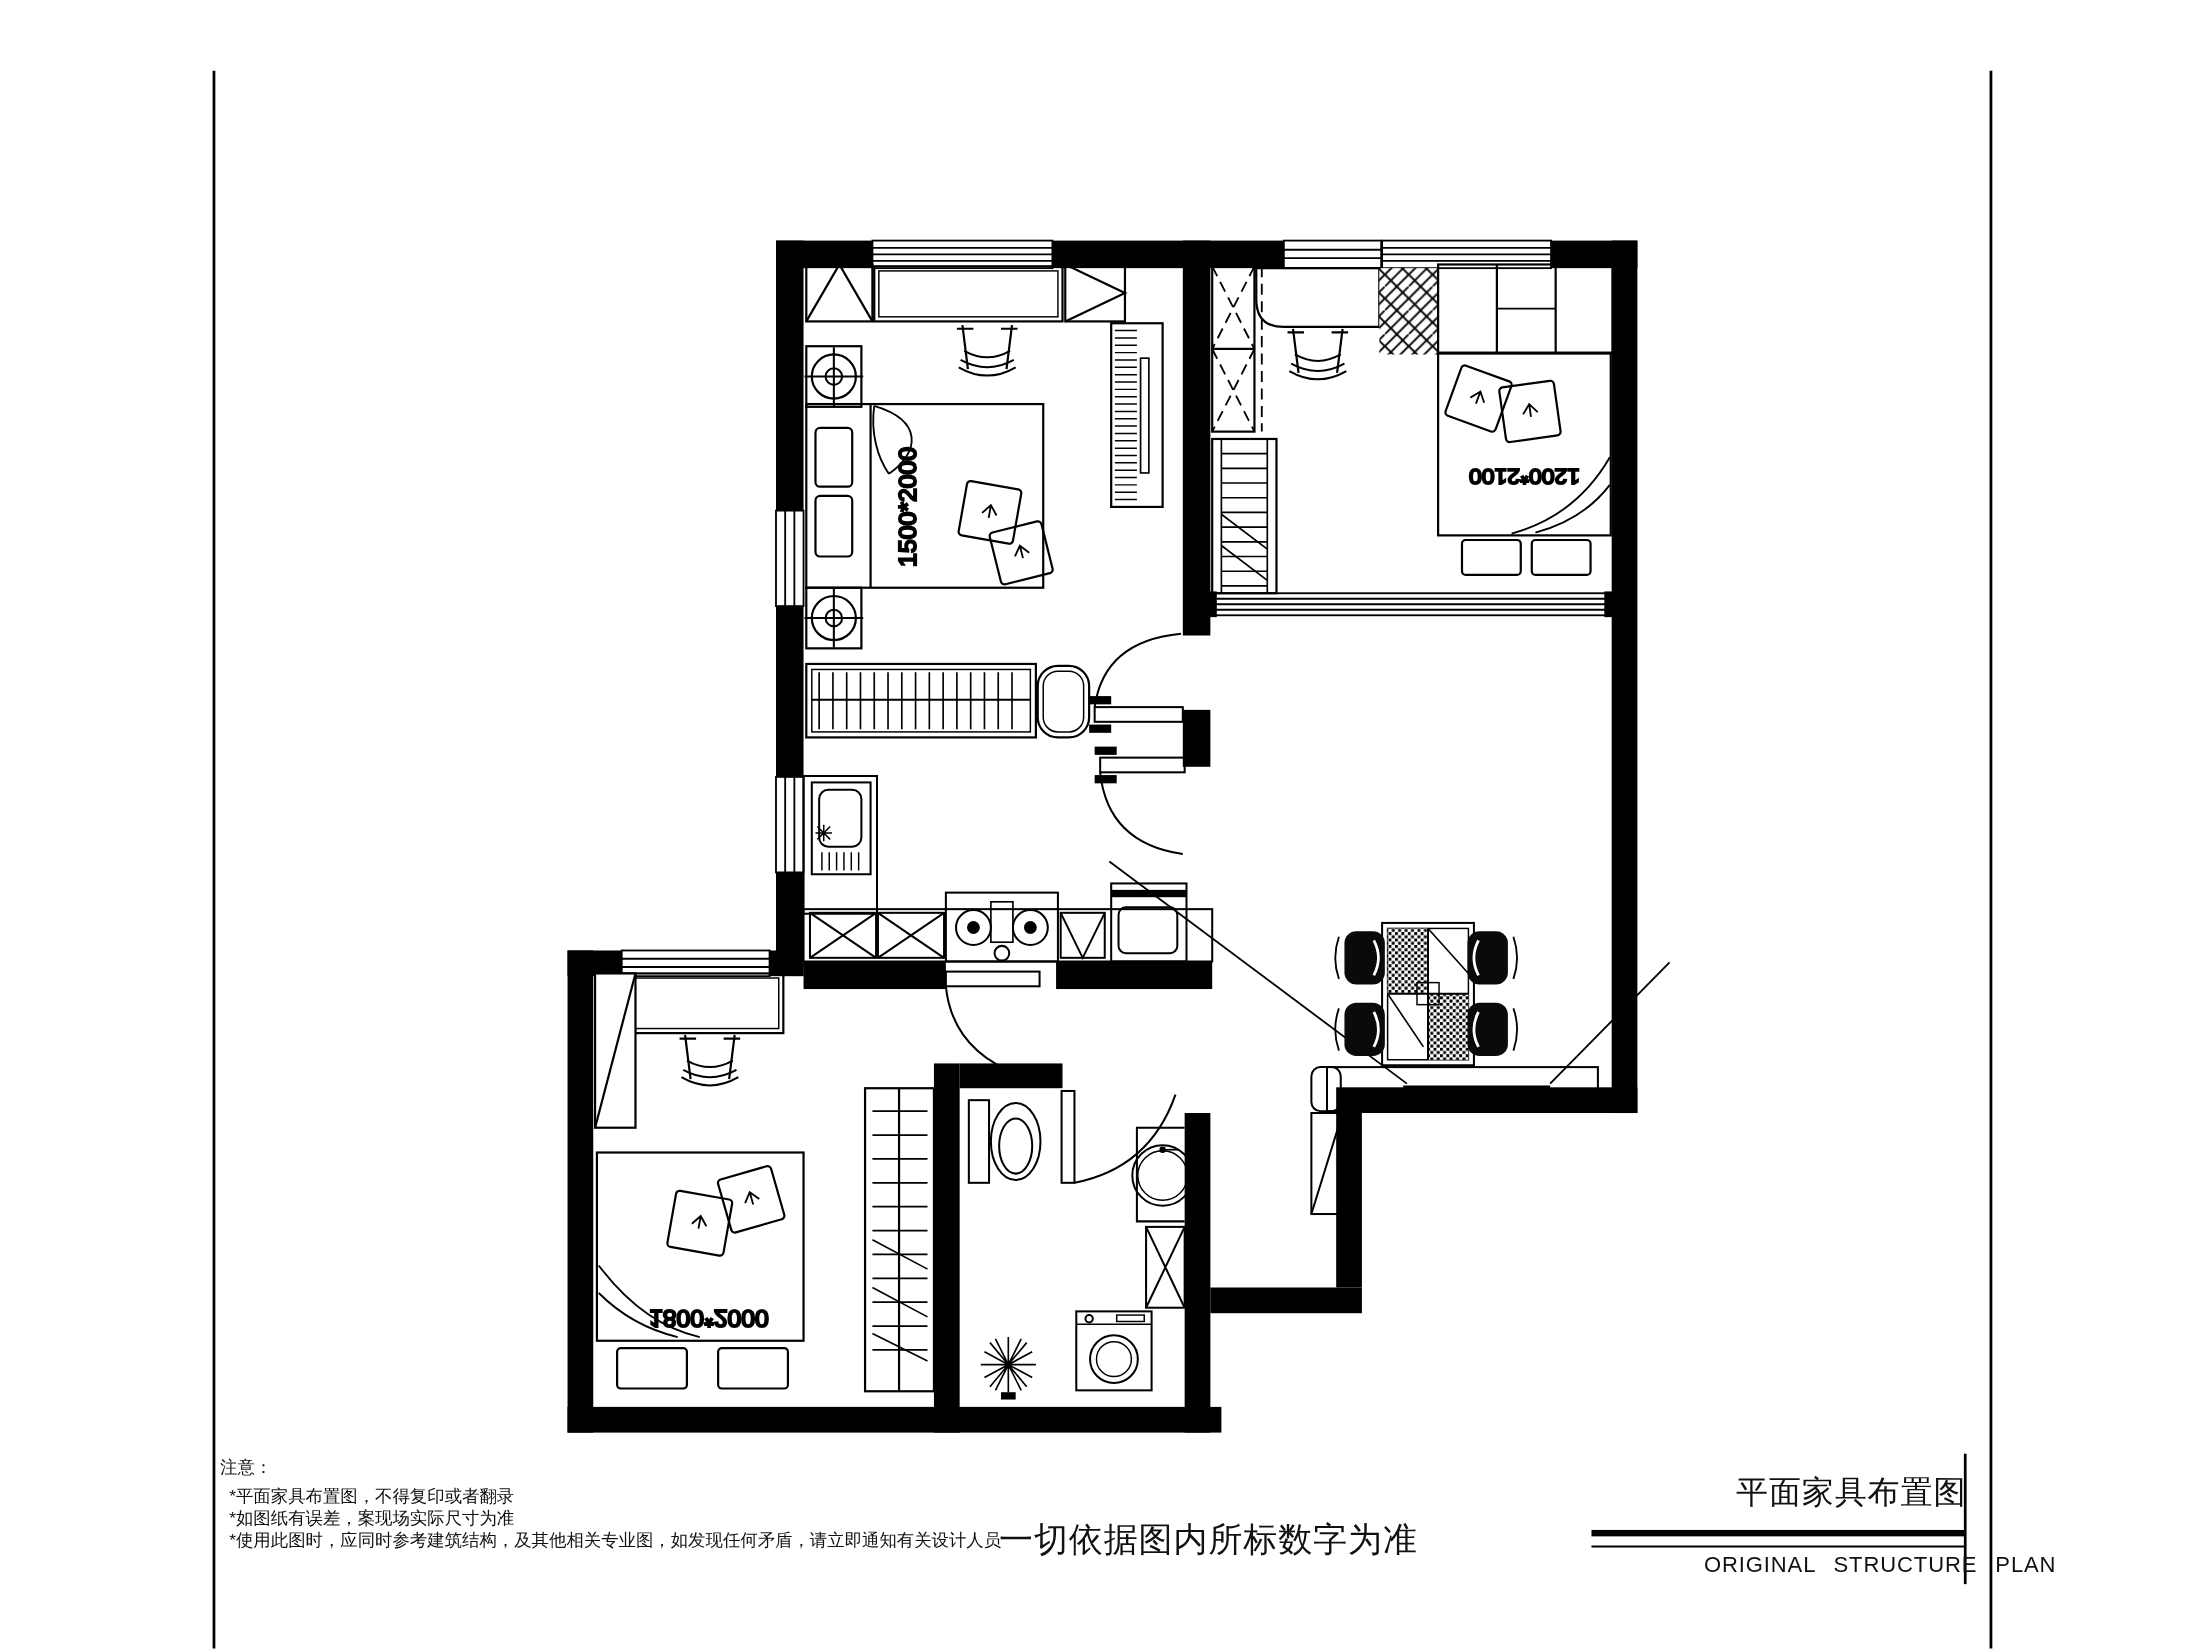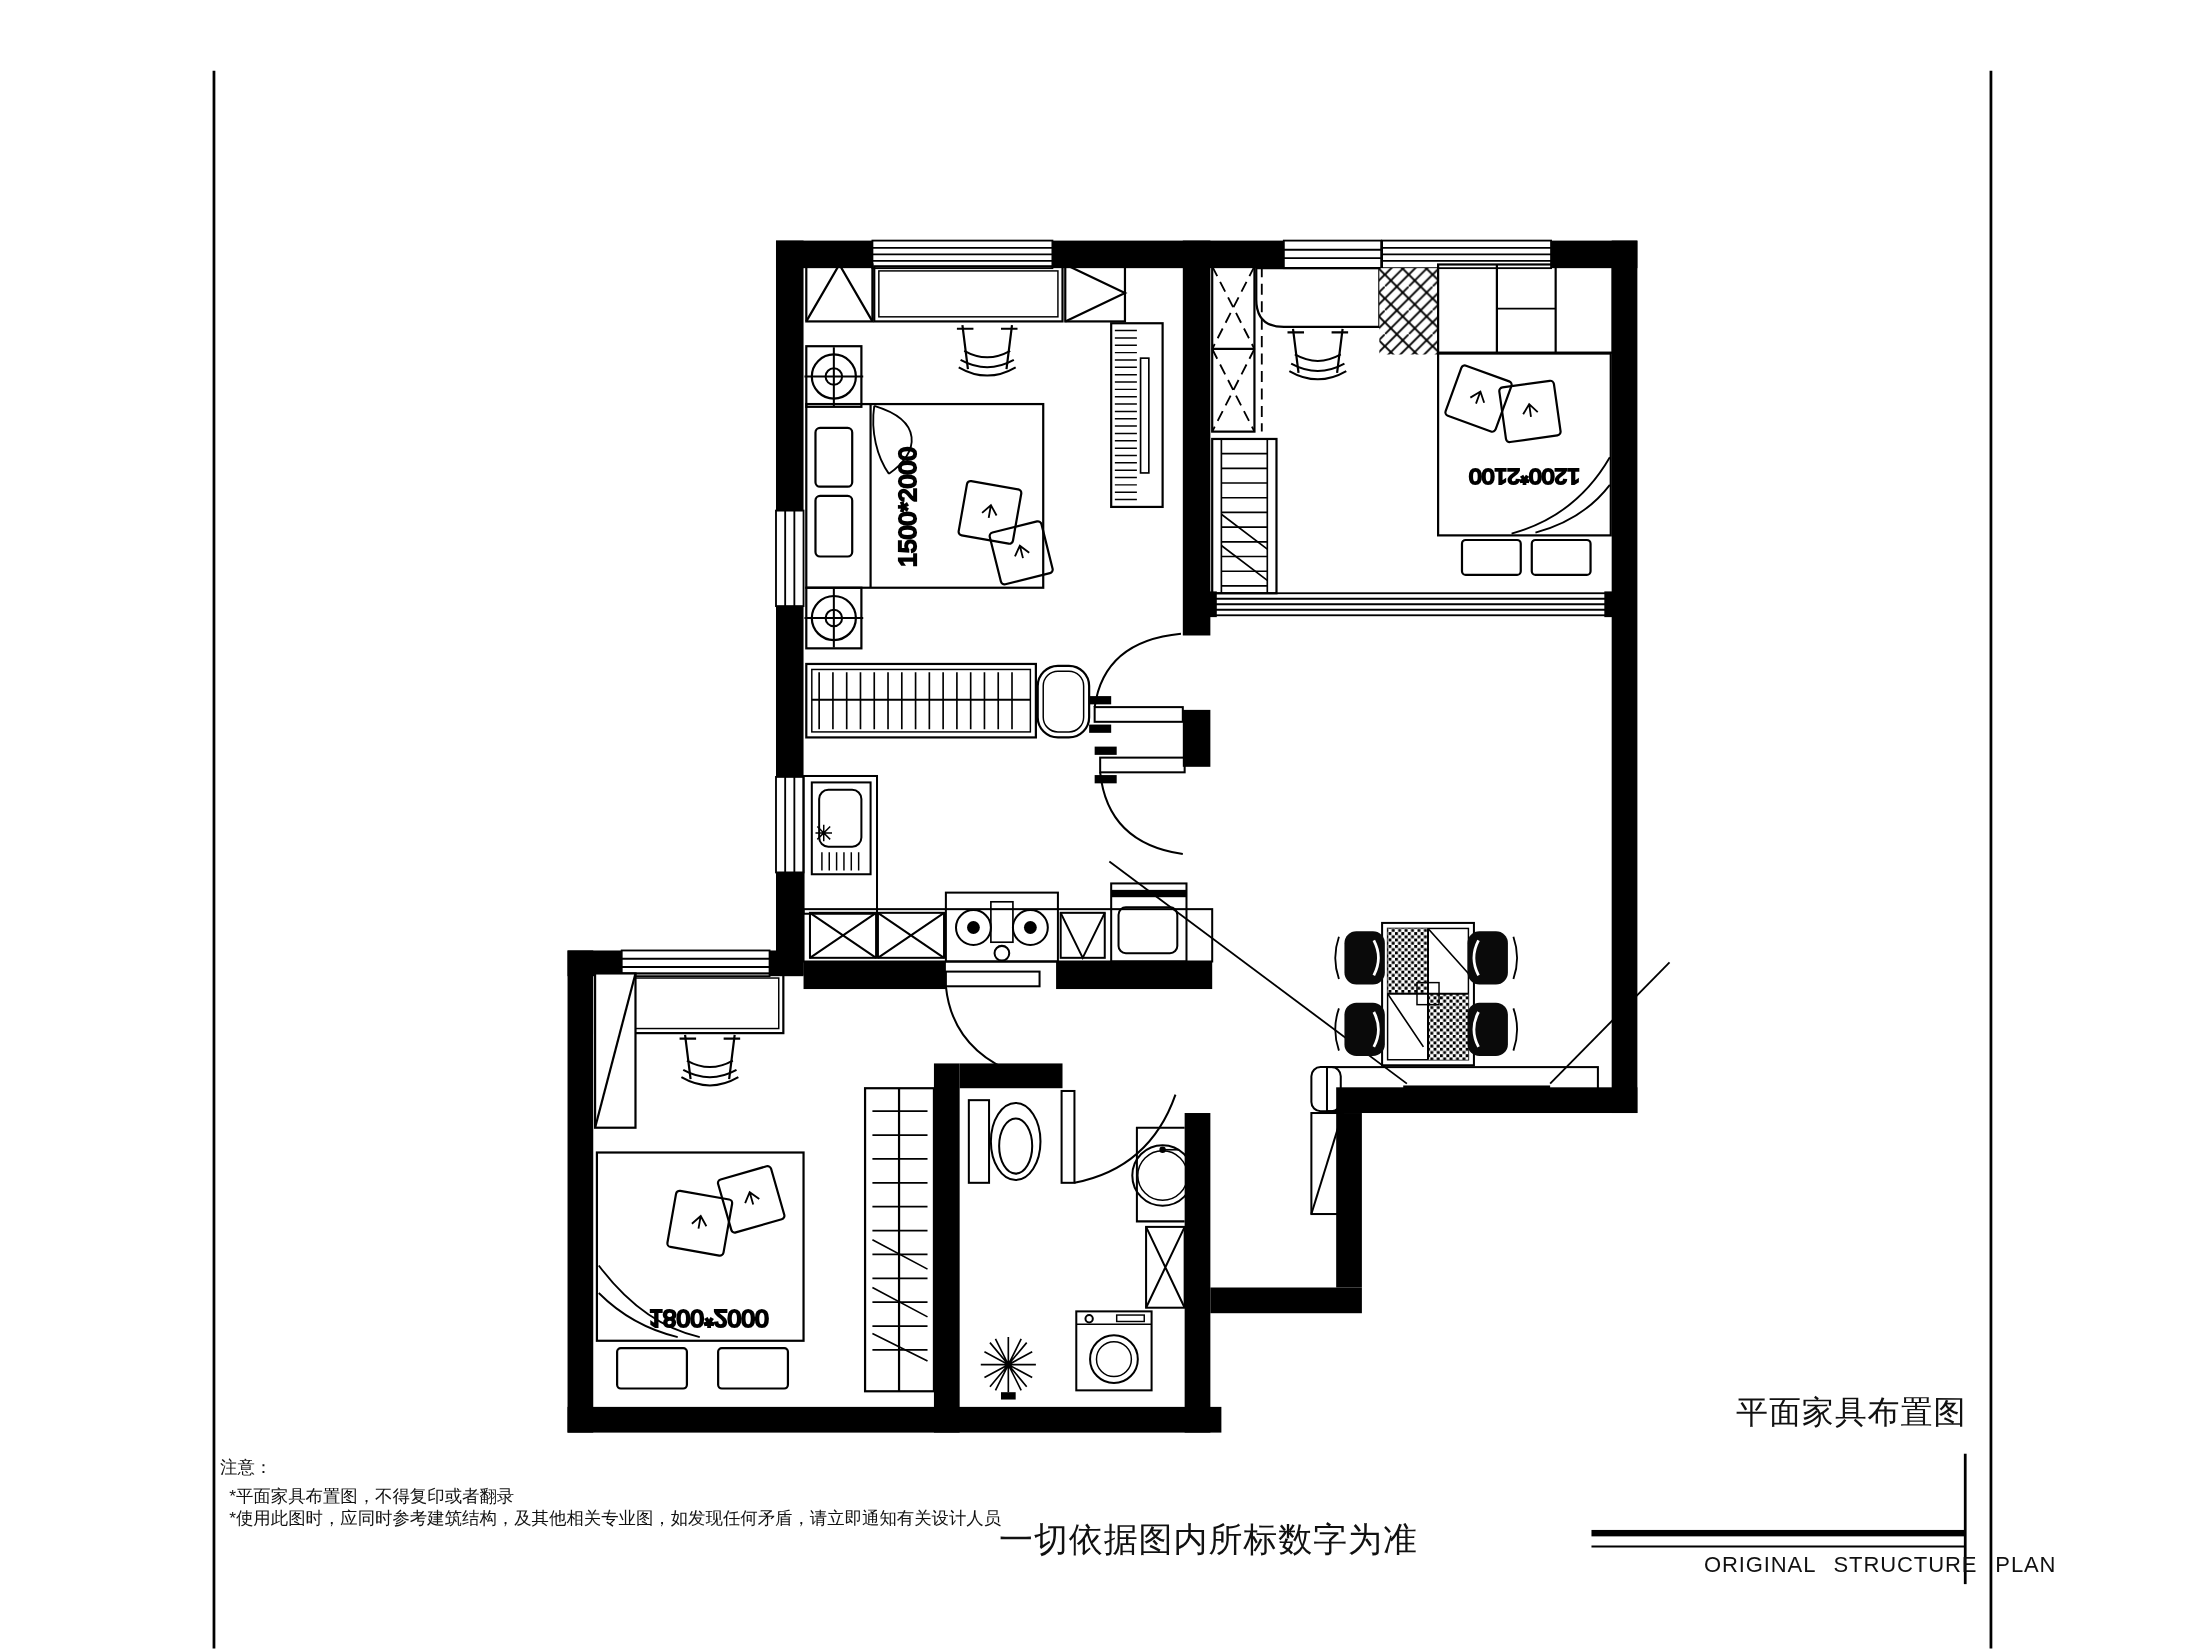--- a/index.html
+++ b/index.html
@@ -3,21 +3,21 @@
 <meta charset="utf-8">
 <style>
   html,body{margin:0;padding:0;background:#fff;}
   .page{position:relative;width:2204px;height:1653px;background:#ffffff;overflow:hidden;
         font-family:"Liberation Sans",sans-serif;color:#111;}
   .plan-svg{position:absolute;left:0;top:0;}
   .notes{position:absolute;left:220px;top:1456px;font-size:17.4px;line-height:22px;white-space:nowrap;}
   .notes .n-title{margin-bottom:7px;}
   .notes .n-item{padding-left:9.2px;}
   .company{position:absolute;left:999px;top:1517px;font-size:34px;letter-spacing:0.9px;white-space:nowrap;}
-  .tb-cn{position:absolute;left:1736px;top:1391px;font-size:32px;letter-spacing:0.9px;white-space:nowrap;}
+  .tb-cn{position:absolute;left:1736px;top:1471px;font-size:32px;letter-spacing:0.9px;white-space:nowrap;}
   .tb-en{position:absolute;left:1704px;top:1552px;font-size:22px;letter-spacing:0.9px;word-spacing:11px;white-space:nowrap;}
   svg text{font-family:"Liberation Sans",sans-serif;fill:#000;}
 </style>
 </head>
 <body>
 
 <div class="page">
 
   <svg class="plan-svg" width="2204" height="1653" viewBox="0 0 2400 1800">
     <defs>
@@ -370,20 +370,21 @@
       <g>
         <rect x="1428" y="1212" width="34" height="110"></rect>
         <line x1="1428" y1="1322" x2="1462" y2="1212"></line>
       </g>
     </g>
   </svg>
 
   <div class="notes">
     <div class="n-title">注意：</div>
     <div class="n-item">*平面家具布置图，不得复印或者翻录</div>
+    <div class="n-item">*如图纸有误差，案现场实际尺寸为准</div>
     <div class="n-item">*使用此图时，应同时参考建筑结构，及其他相关专业图，如发现任何矛盾，请立即通知有关设计人员</div>
   </div>
 
   <div class="company">一切依据图内所标数字为准</div>
 
   <div class="tb-cn">平面家具布置图</div>
   <div class="tb-en">ORIGINAL  STRUCTURE  PLAN</div>
 
 </div>
 

